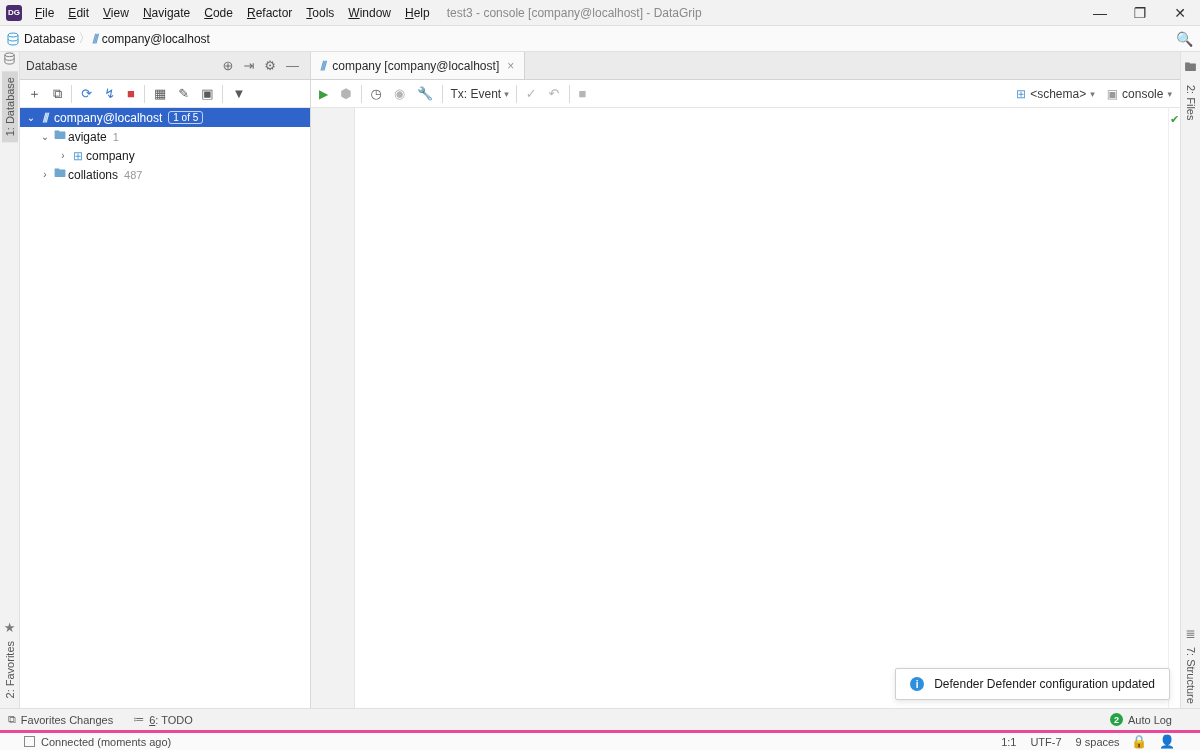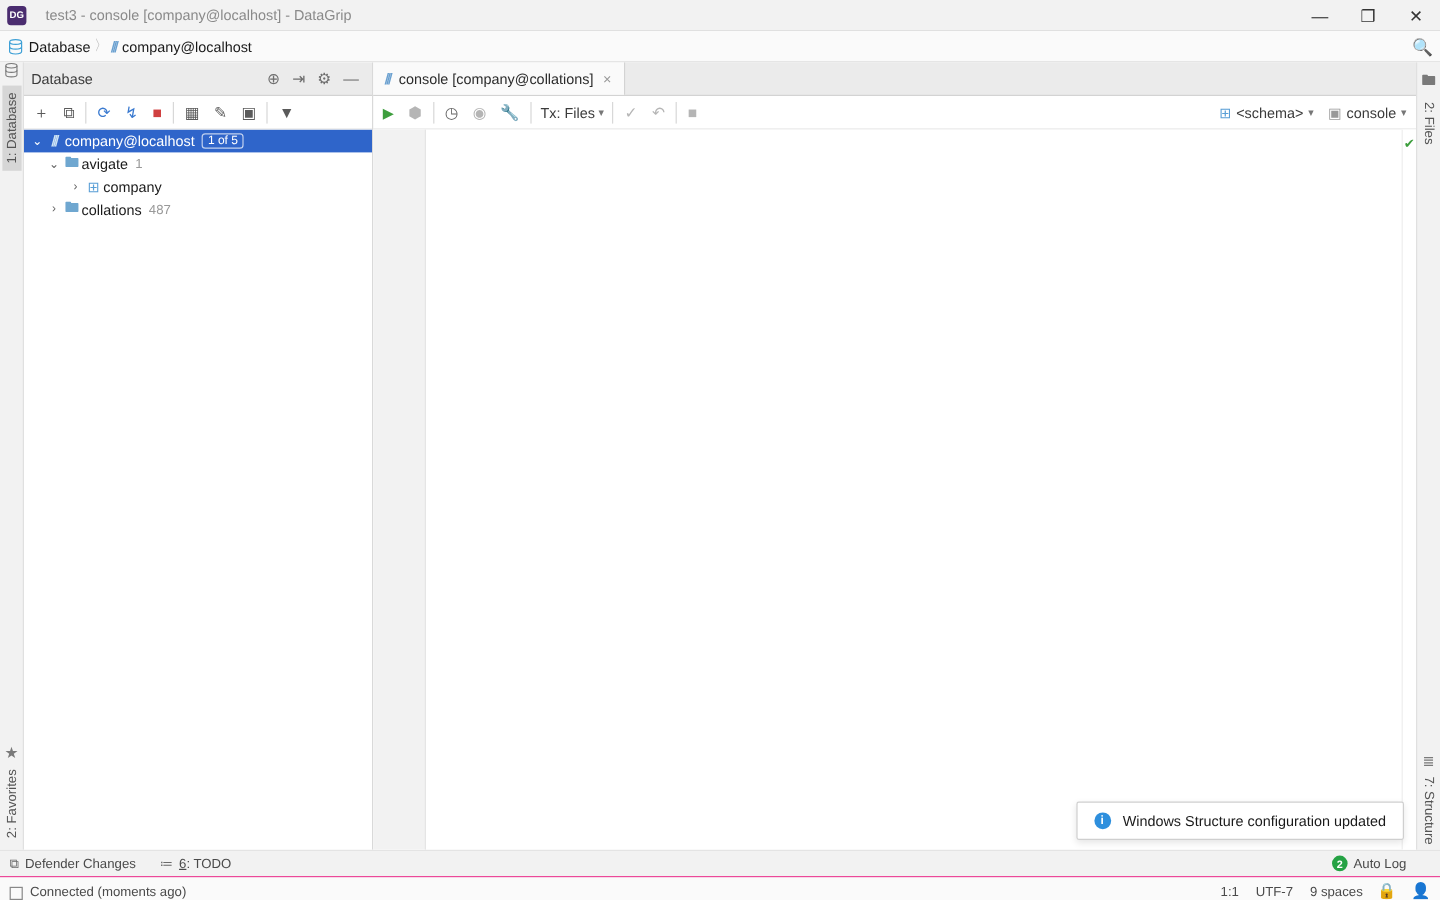--- a/index.html
+++ b/index.html
@@ -69,32 +69,43 @@
 .rightgut .lines{color:#7a7a7a;font-size:12px;margin-bottom:2px}
 .check-strip{width:12px;background:#fff;border-left:1px solid #eee;padding-top:4px;text-align:center}
 .check-strip .chk{color:#3d9e3d;font-size:11px}
 .notif{position:absolute;right:10px;bottom:8px;background:#fff;border:1px solid #cfcfcf;box-shadow:0 2px 6px rgba(0,0,0,0.1);padding:8px 14px;display:flex;align-items:center;border-radius:2px}
 .notif .i{width:14px;height:14px;border-radius:50%;background:#2e8fdd;color:#fff;font-size:10px;display:flex;align-items:center;justify-content:center;font-weight:bold;margin-right:10px}
 .bottombars{height:22px;background:#f2f2f2;border-top:1px solid #e0e0e0;display:flex;align-items:center;padding:0 8px;font-size:11px;color:#4a4a4a}
 .bottombars .item{display:flex;align-items:center;margin-right:20px}
 .bottombars .item .ic{margin-right:5px;color:#6a6a6a}
 .bottombars .sp{flex:1}
 .bottombars .evt .n{background:#25a244;color:#fff;border-radius:50%;width:13px;height:13px;display:inline-flex;align-items:center;justify-content:center;font-size:9px;margin-right:5px;font-weight:bold}
-.status{height:20px;background:#fafafa;border-top:1px solid #ec4899;display:flex;align-items:flex-end;padding:0 8px;font-size:11px;color:#4a4a4a}
+.status{height:20px;background:#fafafa;border-top:3px solid #ec4899;display:flex;align-items:center;padding:0 24px;font-size:11px;color:#4a4a4a}
 .status .sq{width:11px;height:11px;border:1px solid #888;margin-right:6px}
 .status .sp{flex:1}
 .status .r{margin-left:14px}
 .status .pad{color:#7a7a7a;font-size:13px;margin-left:12px}
 svg{display:block}
 </style>
 </head>
 <body>
 
 <div class="titlebar">
   <div class="logo"></div>
+  <div class="menus">
+    <span><u>F</u>ile</span>
+    <span><u>E</u>dit</span>
+    <span><u>V</u>iew</span>
+    <span><u>N</u>avigate</span>
+    <span><u>C</u>ode</span>
+    <span><u>R</u>efactor</span>
+    <span><u>T</u>ools</span>
+    <span><u>W</u>indow</span>
+    <span><u>H</u>elp</span>
+  </div>
   <div class="wtitle">test3 - console [company@localhost] - DataGrip</div>
   <div class="winbtns">
     <div>—</div>
     <div>❐</div>
     <div>✕</div>
   </div>
 </div>
 
 <div class="crumbs">
   <span class="dbico">
@@ -173,34 +184,34 @@
         <span>collations</span>
         <span class="cnt">487</span>
       </div>
     </div>
   </div>
 
   <div class="editor">
     <div class="tabrow">
       <div class="tab">
         <span class="qico">⦀</span>
-        <span>console [company@collations]</span>
+        <span>company [company@localhost]</span>
         <span class="x">×</span>
       </div>
     </div>
     <div class="etoolbar">
       <span class="tb play">▶</span>
       <span class="tb gray">⬢</span>
       <span class="sepv"></span>
       <span class="tb">◷</span>
       <span class="tb gray">◉</span>
       <span class="tb">🔧</span>
       <span class="sepv"></span>
       <span class="tx">
-          <span>Tx: Files</span>
+          <span>Tx: Event</span>
           <span class="dd">▾</span>
         </span>
       <span class="sepv"></span>
       <span class="tb gray">✓</span>
       <span class="tb gray">↶</span>
       <span class="sepv"></span>
       <span class="tb gray">■</span>
       <span class="sp"></span>
       <span class="schema-dd">
           <span class="ic">⊞</span>
@@ -215,37 +226,37 @@
     </div>
     <div class="edbody">
       <div class="gutter"></div>
       <div style="flex:1"></div>
       <div class="check-strip">
         <span class="chk">✔</span>
       </div>
     </div>
     <div class="notif">
       <span class="i">i</span>
-      <span>Windows Structure configuration updated</span>
+      <span>Defender Defender configuration updated</span>
     </div>
   </div>
 
   <div class="rightgut">
     <span class="lines">🖿</span>
     <div class="vlabel">2: Files</div>
     <div style="flex:1"></div>
     <span class="lines">≣</span>
     <div class="vlabel">7: Structure</div>
   </div>
 </div>
 
 <div class="bottombars">
   <div class="item">
       <span class="ic">⧉</span>
-      <span>Defender Changes</span>
+      <span>Favorites Changes</span>
     </div>
   <div class="item">
       <span class="ic">≔</span>
       <span><u>6</u>: TODO</span>
     </div>
   <span class="sp"></span>
   <div class="item evt">
       <span class="n">2</span>
       <span>Auto Log</span>
     </div>

